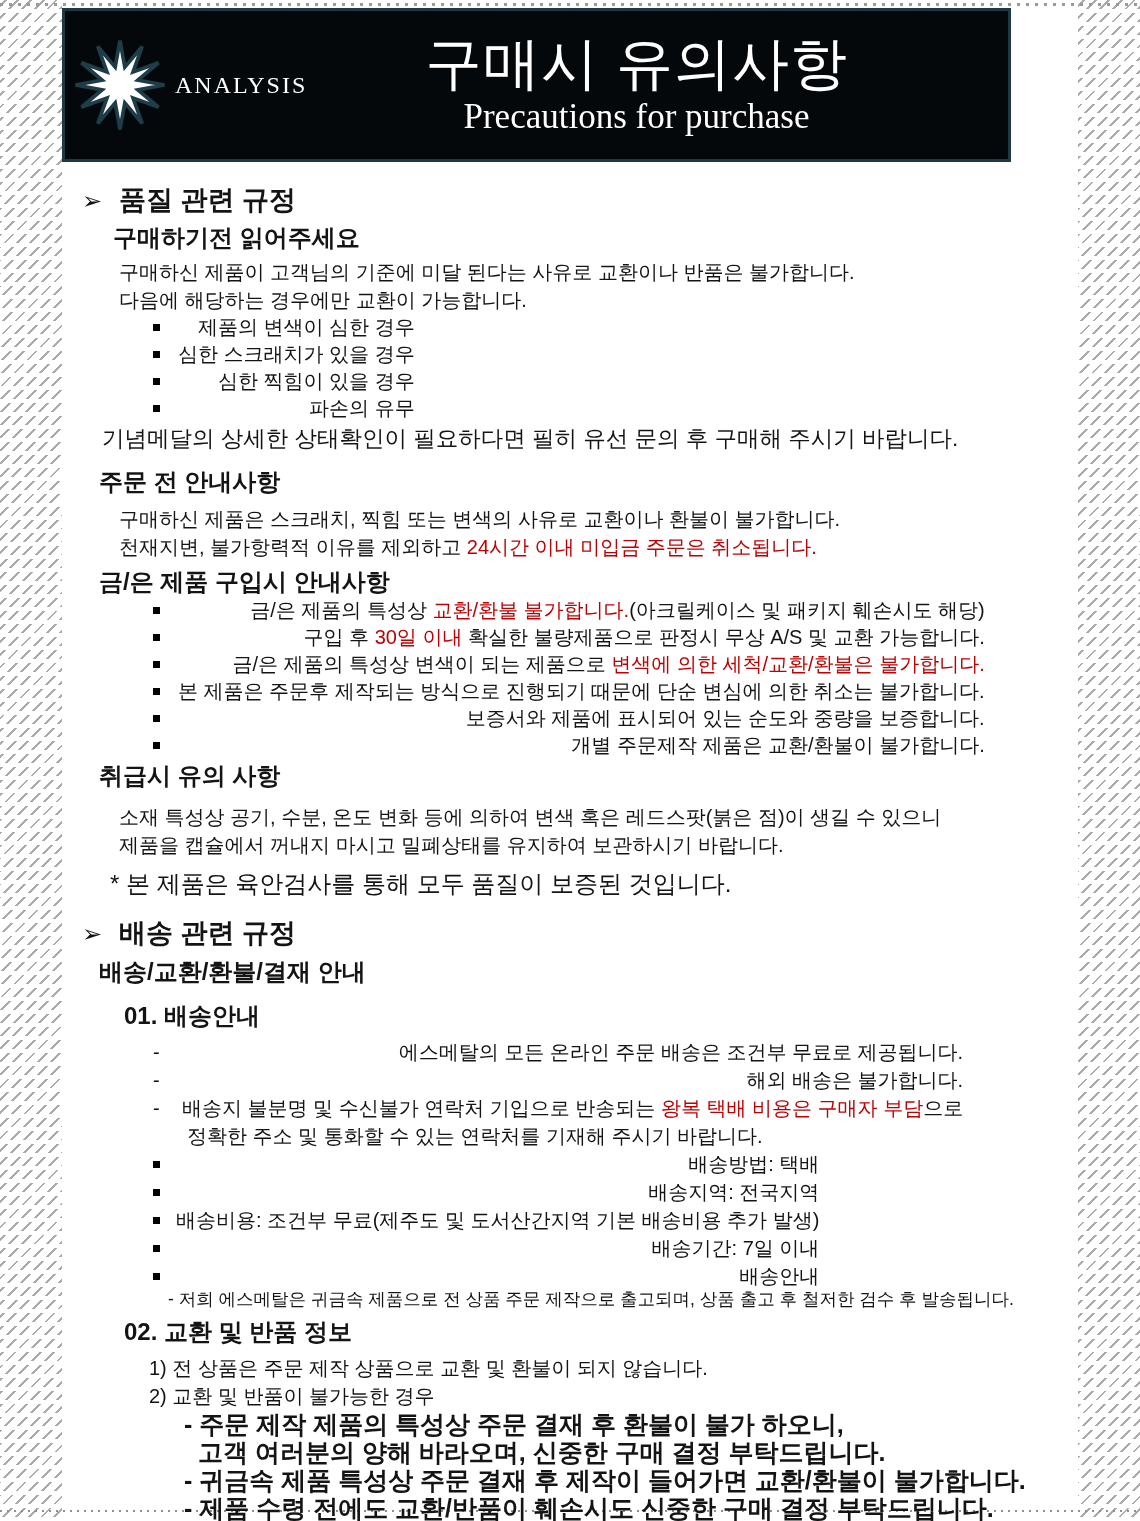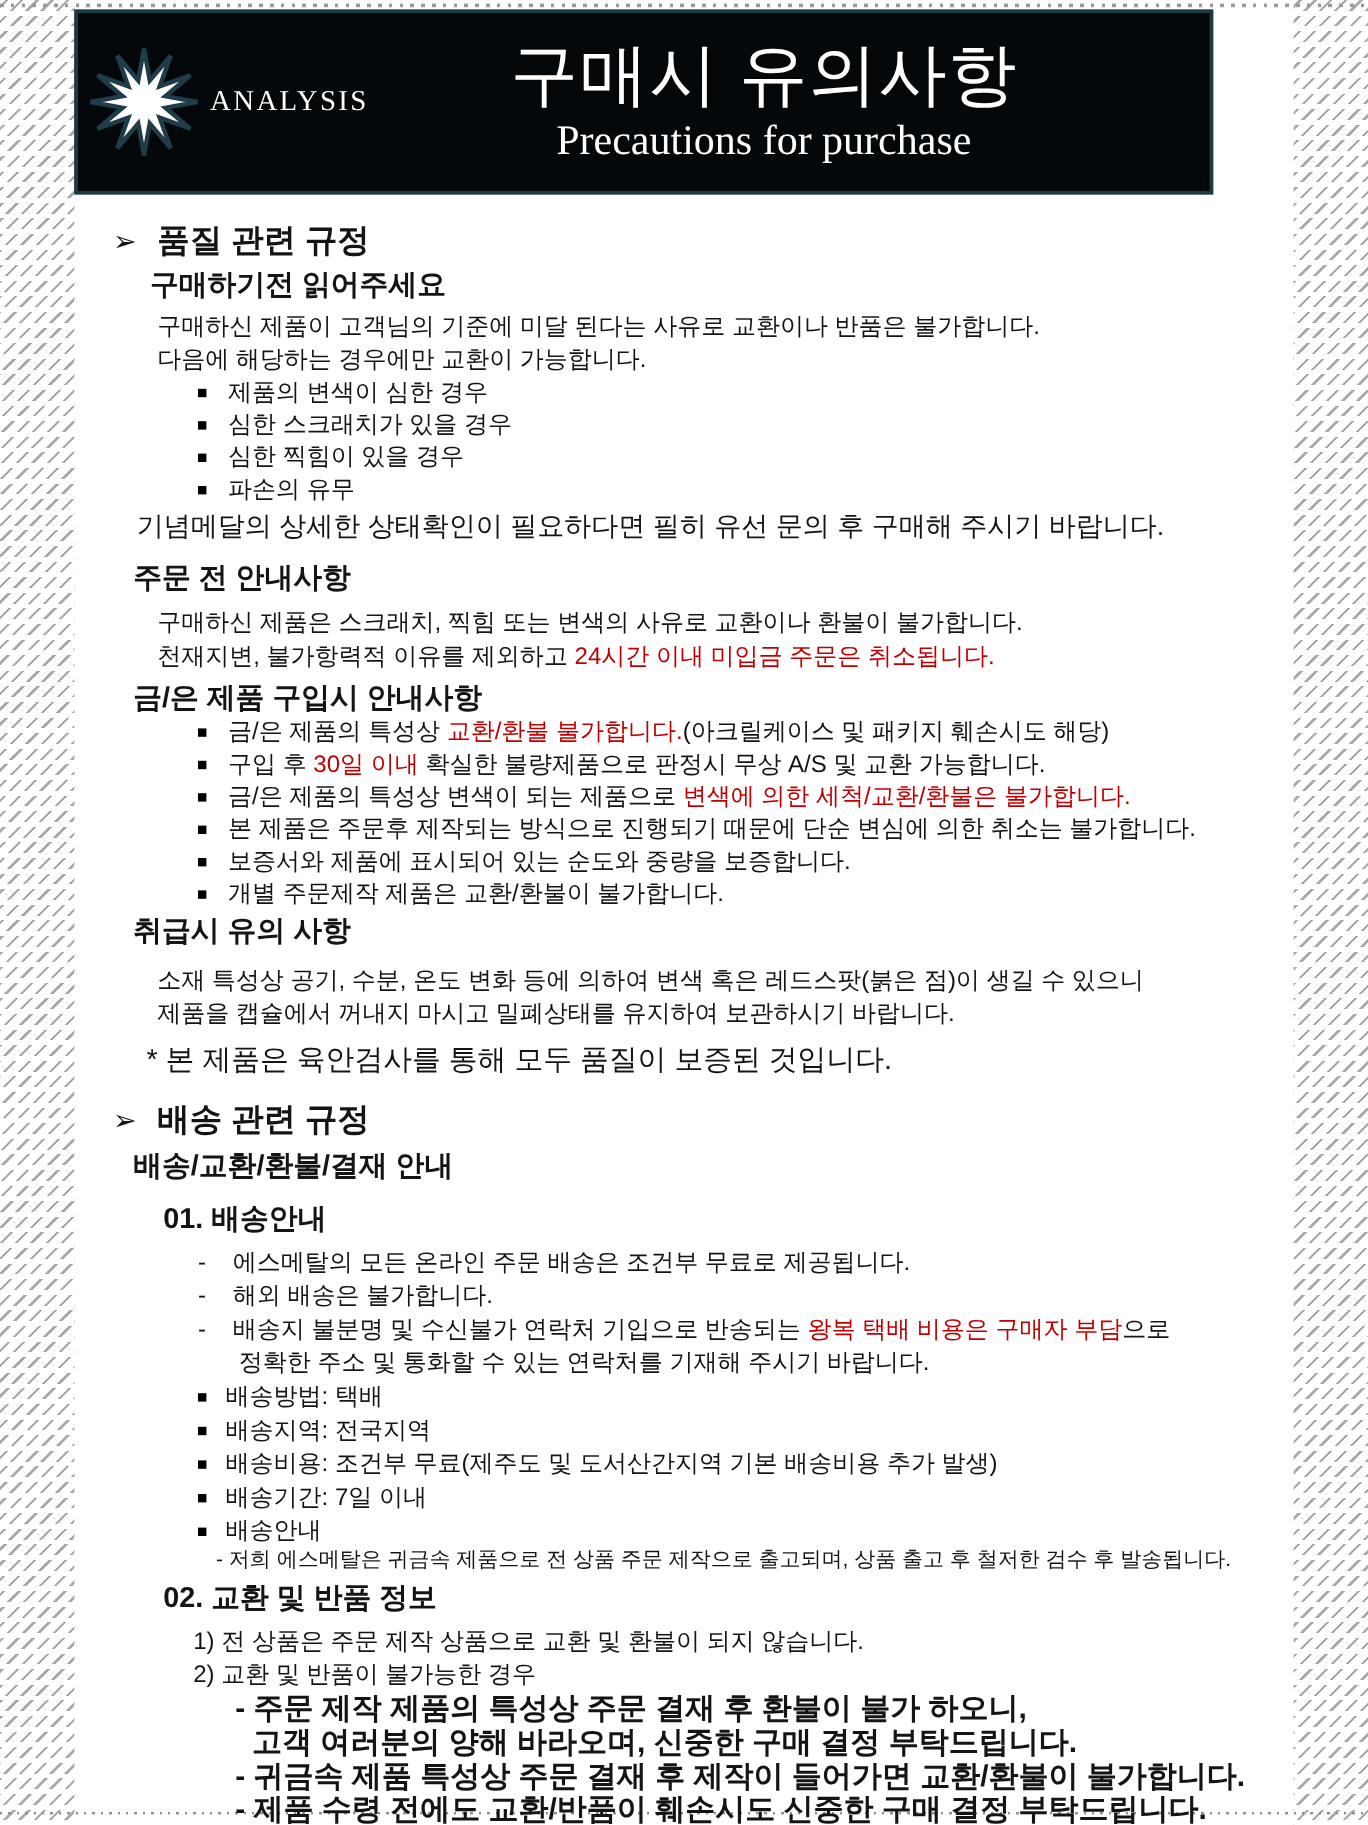--- a/index.html
+++ b/index.html
@@ -36,31 +36,31 @@
   .logo-block svg { width:102px; height:102px; display:block; }
   .analysis-label {
     color:#ffffff; font-family:"Liberation Serif","DejaVu Serif",serif;
     font-size:24px; letter-spacing:2px; margin-left:4px;
   }
   .title-block { flex:1; text-align:center; margin-right:118px; color:#ffffff; }
   .kr-title { font-size:57px; font-weight:400; letter-spacing:1px; line-height:1.08; }
   .en-subtitle { font-family:"Liberation Serif","DejaVu Serif",serif; font-size:35px; margin-top:2px; }
 
   
-  .content { position:absolute; left:58px; top:162px; width:1016px; height:1196px; }
+  .content { position:absolute; left:46px; top:162px; width:1016px; height:1196px; }
   .blk { position:absolute; }
   .h1 { font-size:27px; font-weight:bold; line-height:34px; white-space:nowrap; }
   .h1 .arrow-icon { font-size:24px; margin-right:17px; }
   .h2 { font-size:24px; font-weight:bold; line-height:32px; white-space:nowrap; }
   .h3 { font-size:24px; font-weight:bold; line-height:32px; white-space:nowrap; }
   .para div { font-size:20px; line-height:28px; white-space:nowrap; }
   .notice { font-size:22.5px; font-weight:normal; line-height:30px; white-space:nowrap; }
   .star-note { font-size:24px; line-height:32px; white-space:nowrap; }
   ul.plain { list-style:none; margin:0; padding:0; }
-  ul.plain li { position:relative; font-size:20px; line-height:27px; white-space:nowrap; }
+  ul.plain li { position:relative; font-size:20px; line-height:27px; white-space:nowrap;text-align:right; }
   ul.sq li { padding-left:27px; }
   ul.sq li::before { content:""; position:absolute; left:2px; top:10px; width:7px; height:7px; background:#000; }
   ul.sq28 li { line-height:28px; padding-left:25px; }
   ul.sq28 li::before { top:11px; }
   ul.dash li { padding-left:33px; line-height:28px; }
   ul.dash li::before { content:"-"; position:absolute; left:4px; top:0; font-size:20px; }
   .cont-line { font-size:20px; line-height:28px; white-space:nowrap; }
   .small-note { font-size:17.5px; line-height:22px; white-space:nowrap; }
   .num-lines div { font-size:20px; line-height:28px; white-space:nowrap; }
   .sub-lines div { font-size:25px; line-height:28px; white-space:nowrap;font-weight:bold; }

